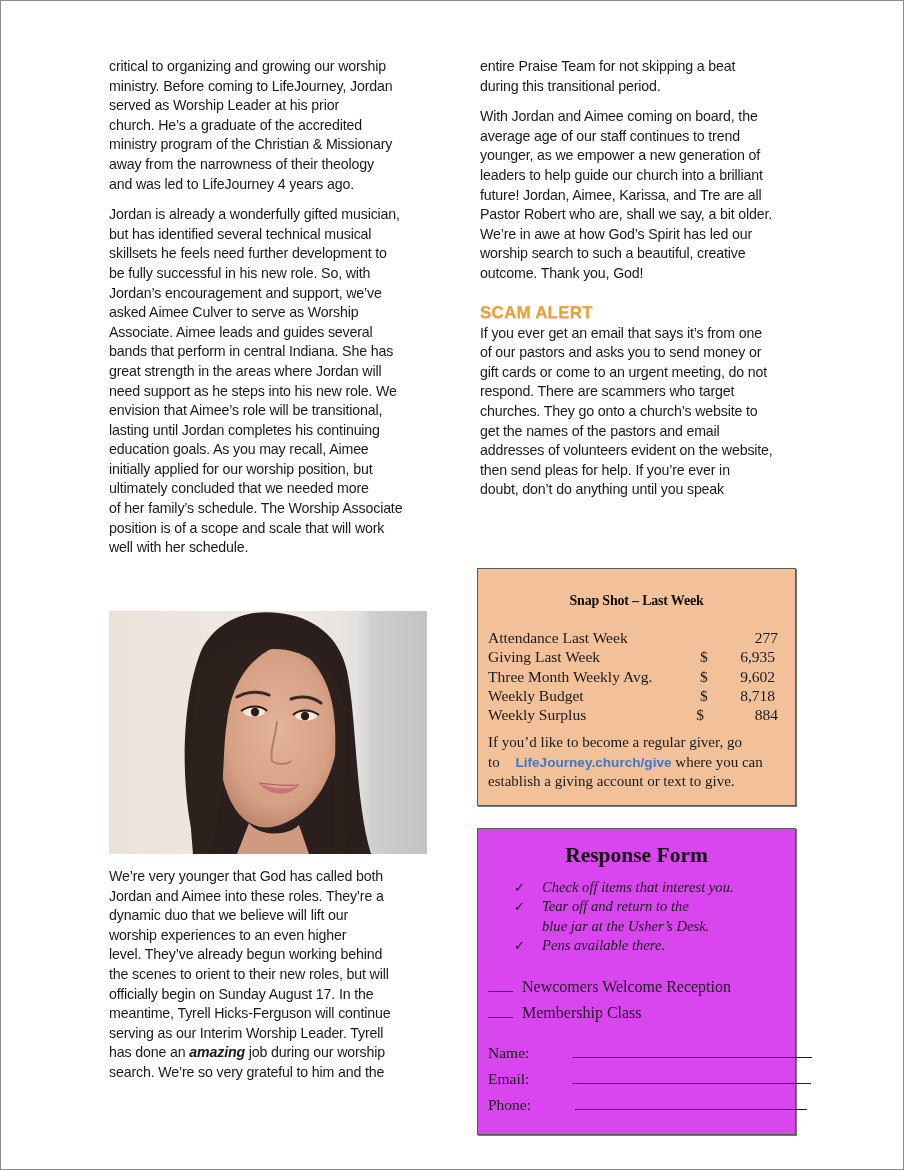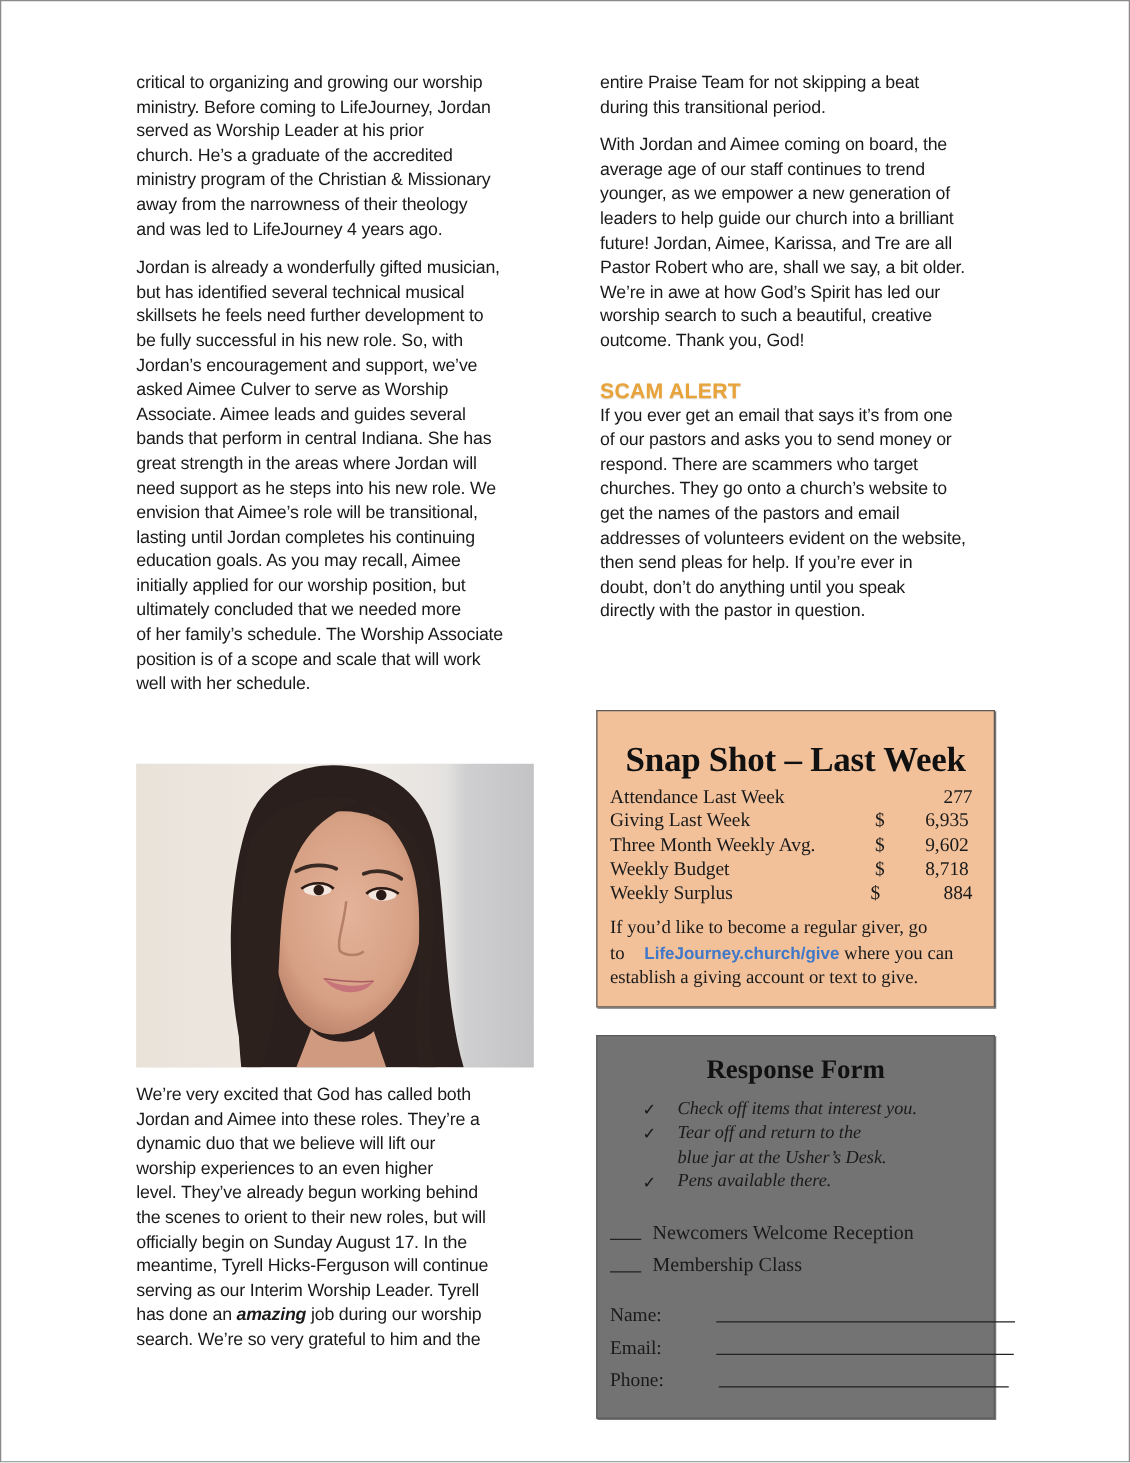--- a/index.html
+++ b/index.html
@@ -24,38 +24,38 @@
     font-family:"Liberation Sans", sans-serif; font-weight:bold; font-size:17px;
     color:#e8a33a; margin:0 0 1px 0; letter-spacing:0.2px;
     text-shadow: 0 1px 1px rgba(150,100,20,0.35);
   }
   .snap-box {
     position:absolute; left:476px; top:567px; width:319px; height:238px;
     background:#f2c19a; border:1.5px solid #5a5a5a; box-sizing:border-box;
     box-shadow: 1px 1px 0 #777;
   }
   .snap-title {
-    font-family:"Liberation Serif", serif; font-weight:bold; font-size:28px;
+    font-family:"Liberation Serif", serif; font-weight:bold; font-size:14px;
     text-align:center; margin-top:24px; color:#111; letter-spacing:-0.2px;
   }
   .snap-table { position:absolute; left:10px; top:59px; width:290px;
     font-family:"Liberation Serif", serif; font-size:15.5px; color:#1a1a1a; }
   .snap-row { display:flex; height:19.3px; line-height:19.3px; }
   .snap-row .lbl { width:212px; }
   .snap-row .cur { width:20px; }
   .snap-row .val { width:55px; text-align:right; }
   .snap-note {
     position:absolute; left:10px; top:164px; width:300px;
     font-family:"Liberation Serif", serif; font-size:15px; line-height:19.5px; color:#1a1a1a;
   }
   .snap-note .line { display:block; white-space:nowrap; }
   .link { color:#3f78c8; font-family:"Liberation Sans", sans-serif; font-weight:bold; font-size:13.6px;margin-left:12px; }
   .resp-box {
     position:absolute; left:476px; top:827px; width:319px; height:307px;
-    background:#737373; border:1.5px solid #5a5a5a; box-sizing:border-box;
+    background:#d946ef; border:1.5px solid #5a5a5a; box-sizing:border-box;
     box-shadow: 1px 1px 0 #777;
   }
   .resp-title {
     font-family:"Liberation Serif", serif; font-weight:bold; font-size:21.5px;
     text-align:center; margin-top:14px; color:#111;
   }
   .resp-list { position:absolute; left:36px; top:49px; font-family:"Liberation Serif", serif;
     font-style:italic; font-size:14.6px; line-height:19.3px; color:#1a1a1a; }
   .resp-list .item { display:flex; }
   .resp-list .check { width:28px; font-style:normal; font-size:13px; }
@@ -146,21 +146,21 @@
 
       <path d="M150 172 C162 178 178 180 190 174 C182 186 160 186 150 172 Z" fill="#c7737a"></path>
       <path d="M150 172 C165 174 178 175 190 174" stroke="#a85a62" stroke-width="1.2" fill="none"></path>
 
       <path d="M140 212 C150 225 178 226 190 214 L200 243 L128 243 Z" fill="#cf9a80"></path>
     </svg>
   </div>
 
   <div class="bottom-left">
     <p class="body-text">
-      <span class="line">We’re very excited that God has called both</span>
+      <span class="line">We’re very younger that God has called both</span>
       <span class="line">Jordan and Aimee into these roles.  They’re a</span>
       <span class="line">dynamic duo that we believe will lift our</span>
       <span class="line">worship experiences to an even higher</span>
       <span class="line">level.  They’ve already begun working behind</span>
       <span class="line">the scenes to orient to their new roles, but will</span>
       <span class="line">officially begin on Sunday August 17.  In the</span>
       <span class="line">meantime, Tyrell Hicks-Ferguson will continue</span>
       <span class="line">serving as our Interim Worship Leader.  Tyrell</span>
       <span class="line"><span>has done an </span><b><i>amazing</i></b><span> job during our worship</span></span>
       <span class="line">search.  We’re so very grateful to him and the</span>
@@ -181,27 +181,27 @@
       <span class="line">Pastor Robert who are, shall we say, a bit older.</span>
       <span class="line">We’re in awe at how God’s Spirit has led our</span>
       <span class="line">worship search to such a beautiful, creative</span>
       <span class="line">outcome.  Thank you, God!</span>
     </p>
     <div style="height:8px"></div>
     <div class="scam-title">SCAM ALERT</div>
     <p class="body-text">
       <span class="line">If you ever get an email that says it’s from one</span>
       <span class="line">of our pastors and asks you to send money or</span>
+      <span class="line">gift cards or come to an urgent meeting, do not</span>
       <span class="line">respond.  There are scammers who target</span>
       <span class="line">churches.  They go onto a church’s website to</span>
       <span class="line">get the names of the pastors and email</span>
       <span class="line">addresses of volunteers evident on the website,</span>
       <span class="line">then send pleas for help.  If you’re ever in</span>
       <span class="line">doubt, don’t do anything until you speak</span>
-      <span class="line">directly with the pastor in question.</span>
     </p>
   </div>
 
   <div class="snap-box">
     <div class="snap-title">Snap Shot – Last Week</div>
     <div class="snap-table">
       <div class="snap-row">
         <span class="lbl">Attendance Last Week</span>
         <span class="cur"></span>
         <span class="val" style="padding-left:10px">277</span>

